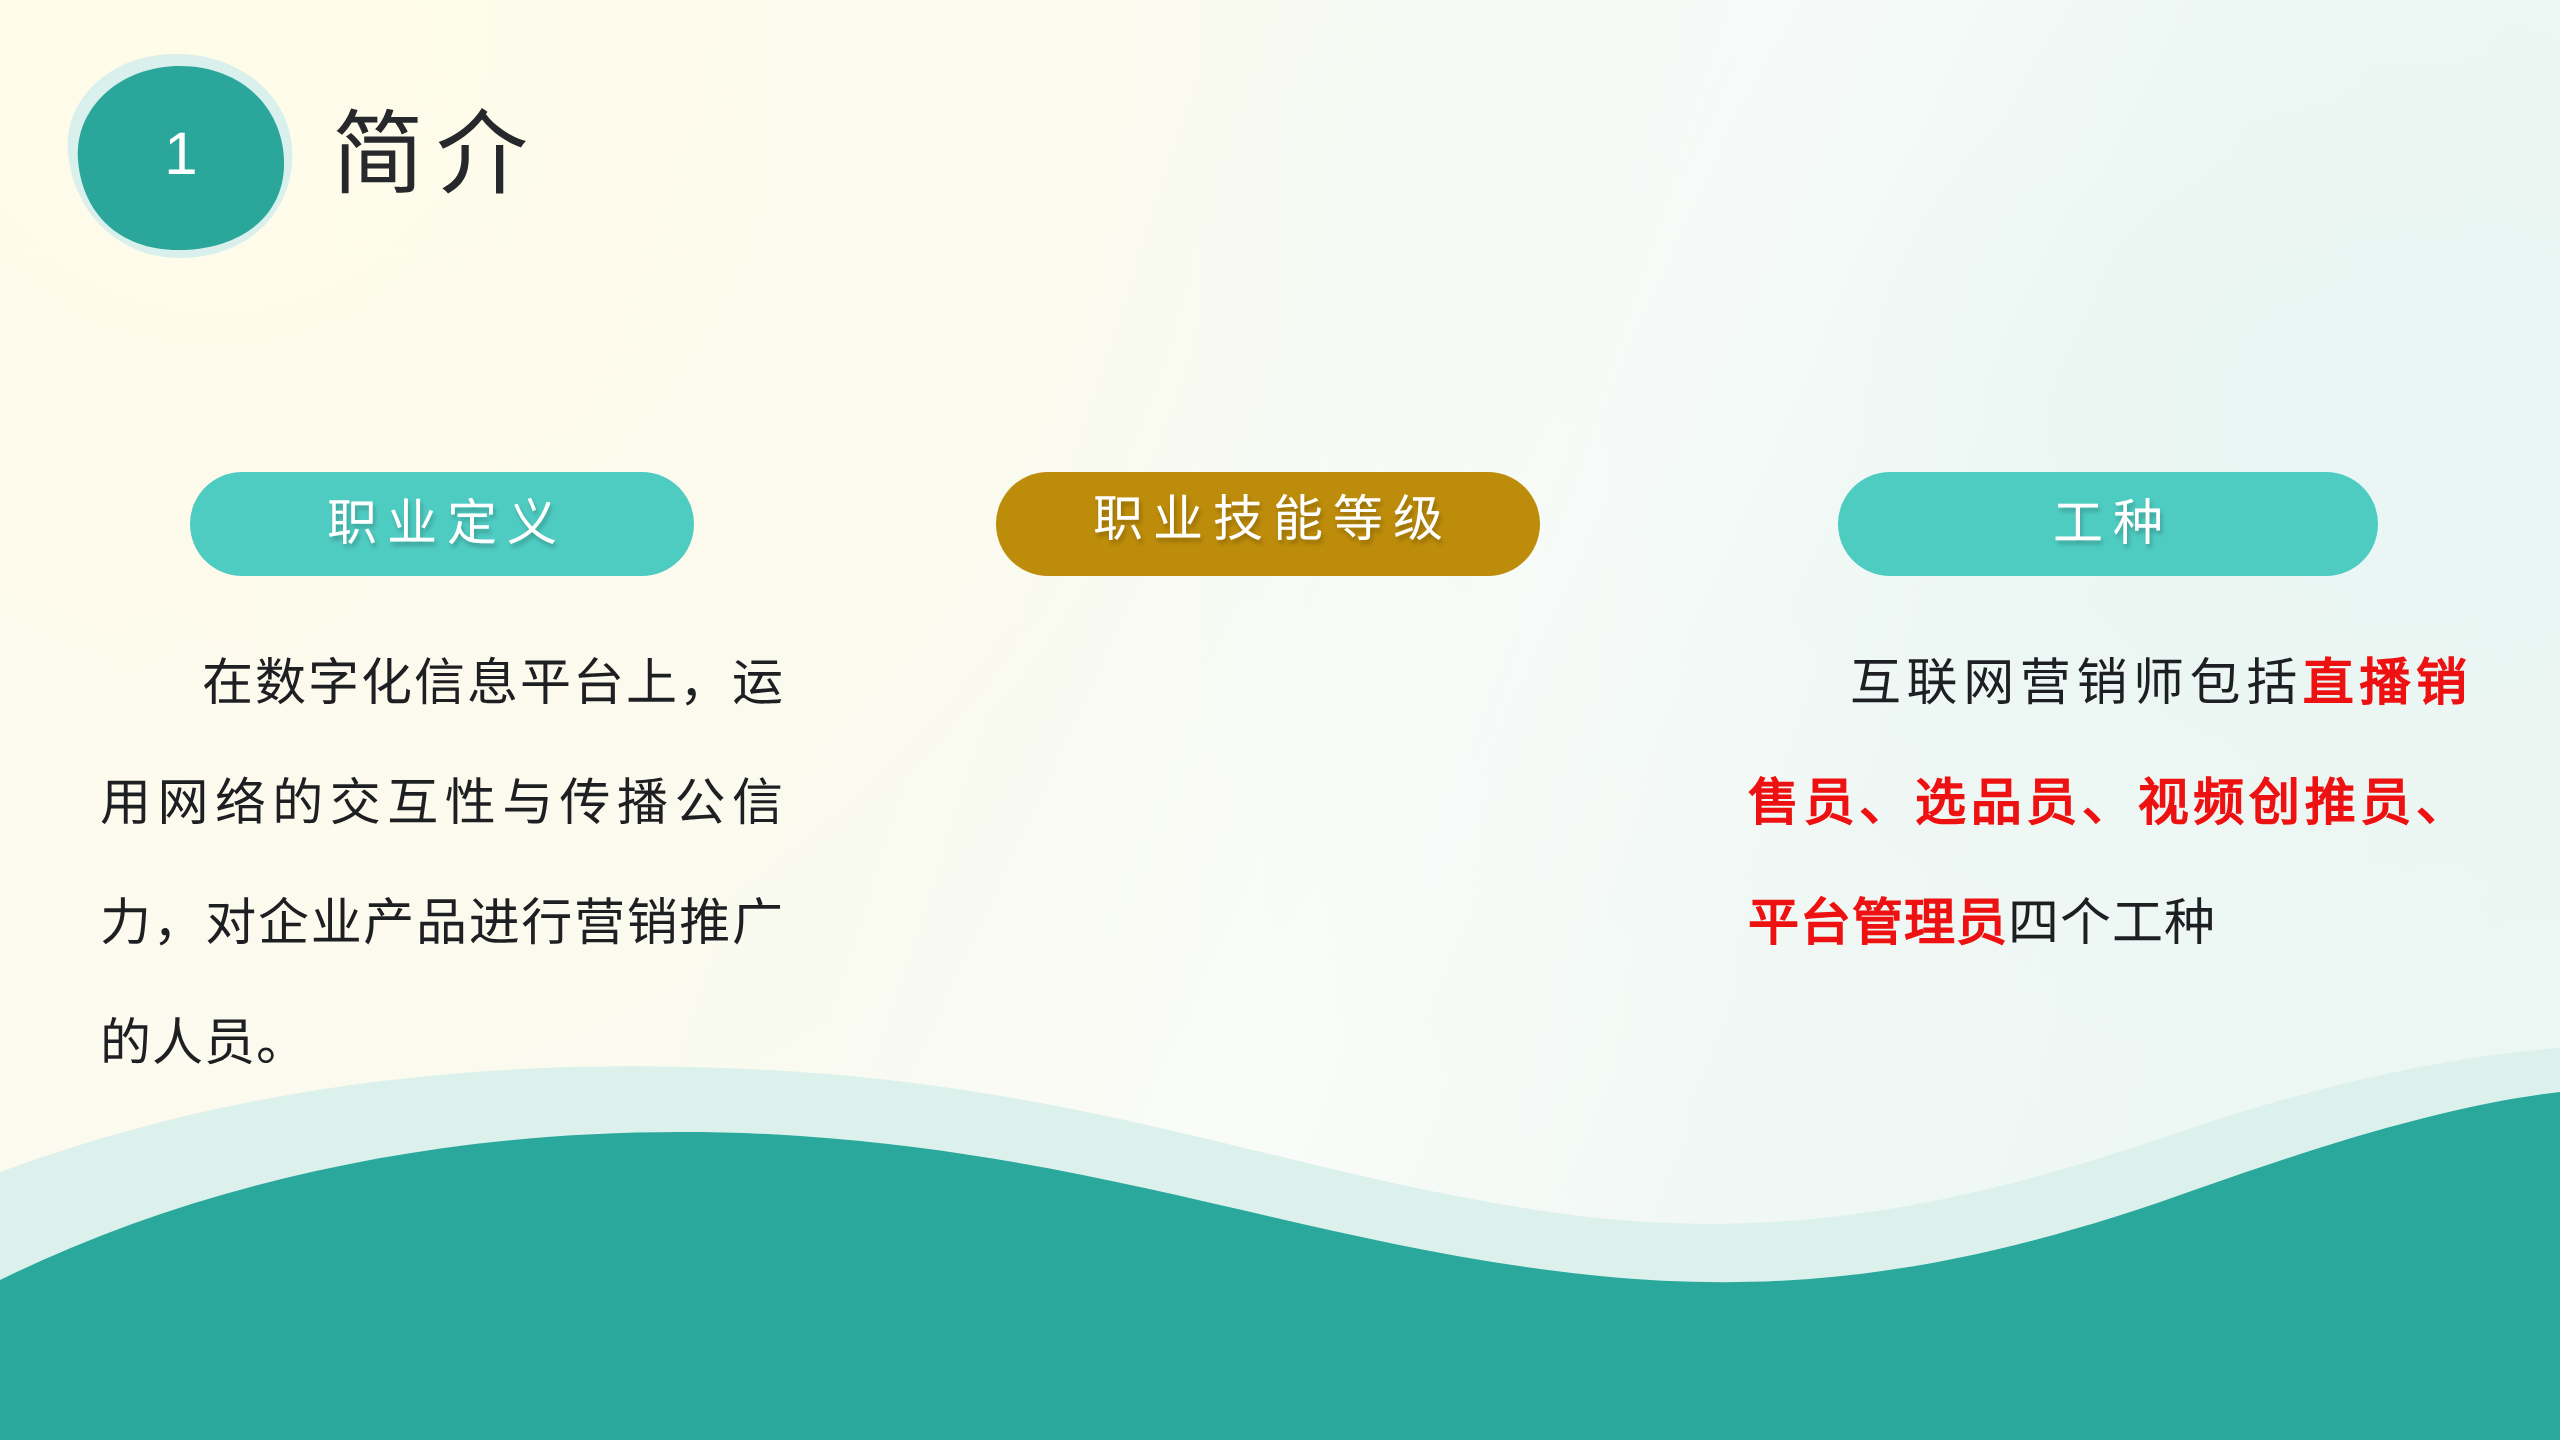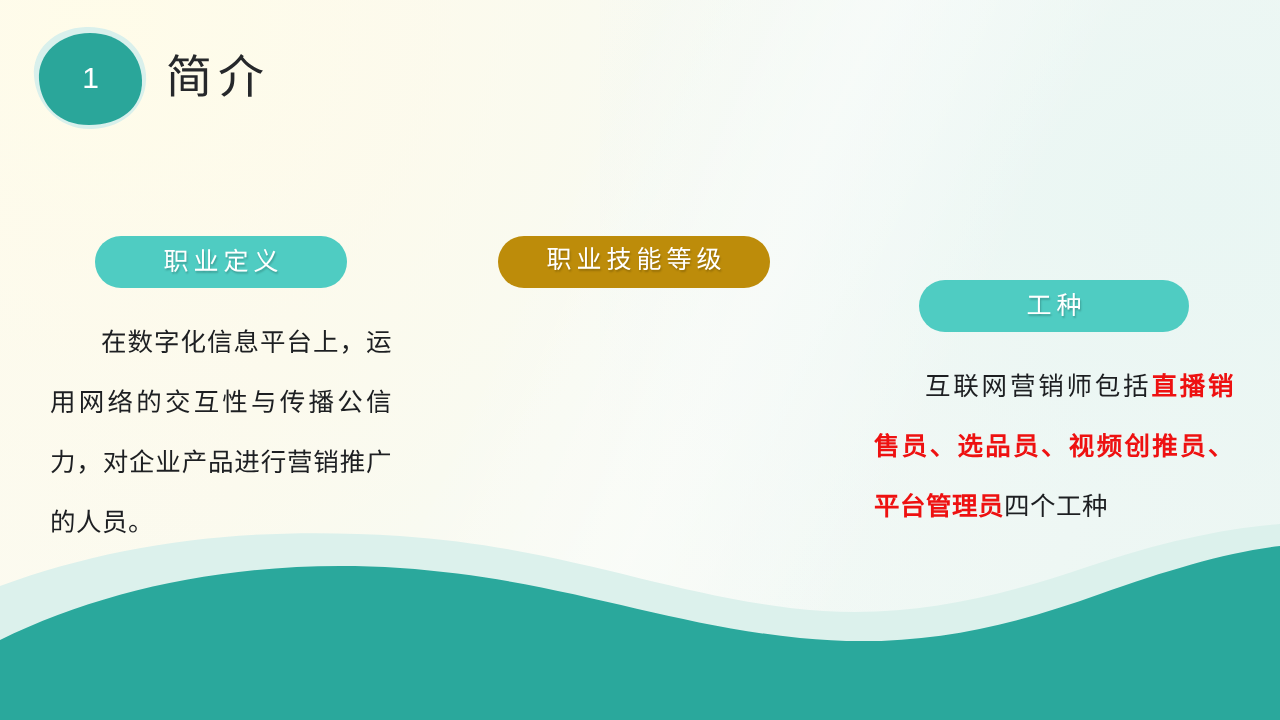--- a/index.html
+++ b/index.html
@@ -153,21 +153,21 @@
     font-family: "DejaVu Serif", "Liberation Serif", serif;
     text-shadow: 1px 2px 2px rgba(0,0,0,0.22);
     white-space: nowrap;
     box-sizing: border-box;
   }
   .pill-teal   { background: #4fccc2; }
   .pill-gold   { background: #bd8c0a; }
 
   .pill-1 { width: 252px; }
   .pill-2 { width: 272px; font-family: Liberation Mono, monospace; }
-  .pill-3 { width: 270px; margin-top: 44px; }
+  .pill-3 { width: 270px; }
 
   .body-text {
     margin-top: 24px;
     font-size: 25.5px;
     line-height: 60px;
     color: #1d1f22;
     text-align: justify;
     text-justify: inter-character;
     text-indent: 2em;
     font-family: "DejaVu Serif", "Liberation Serif", serif;

